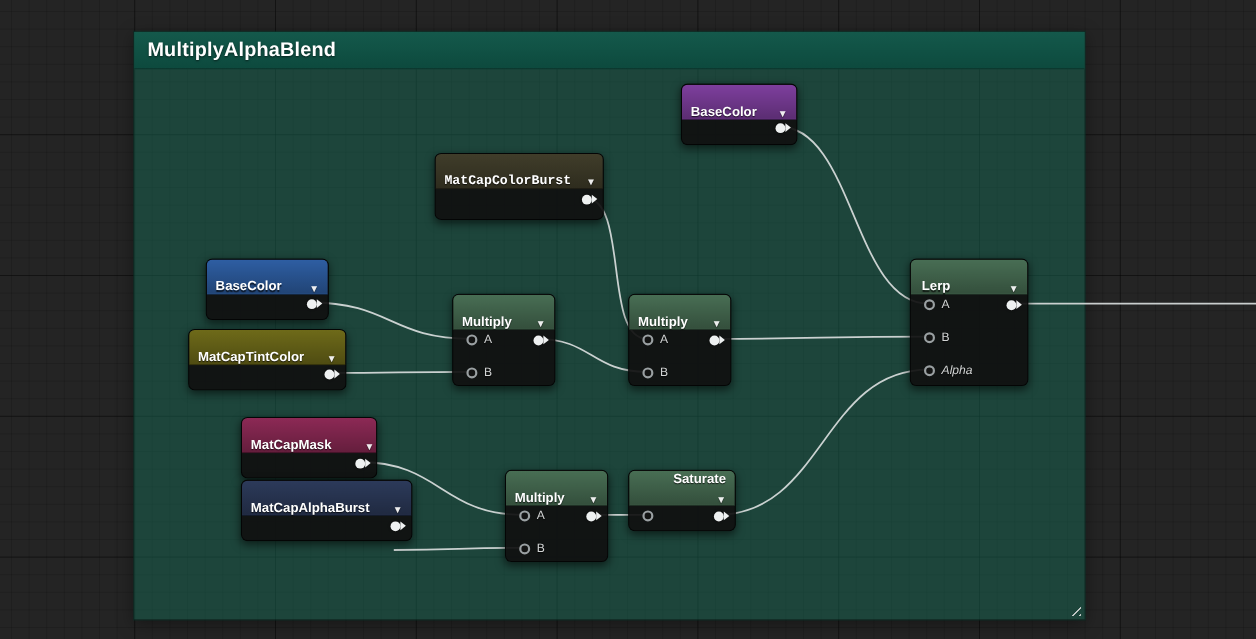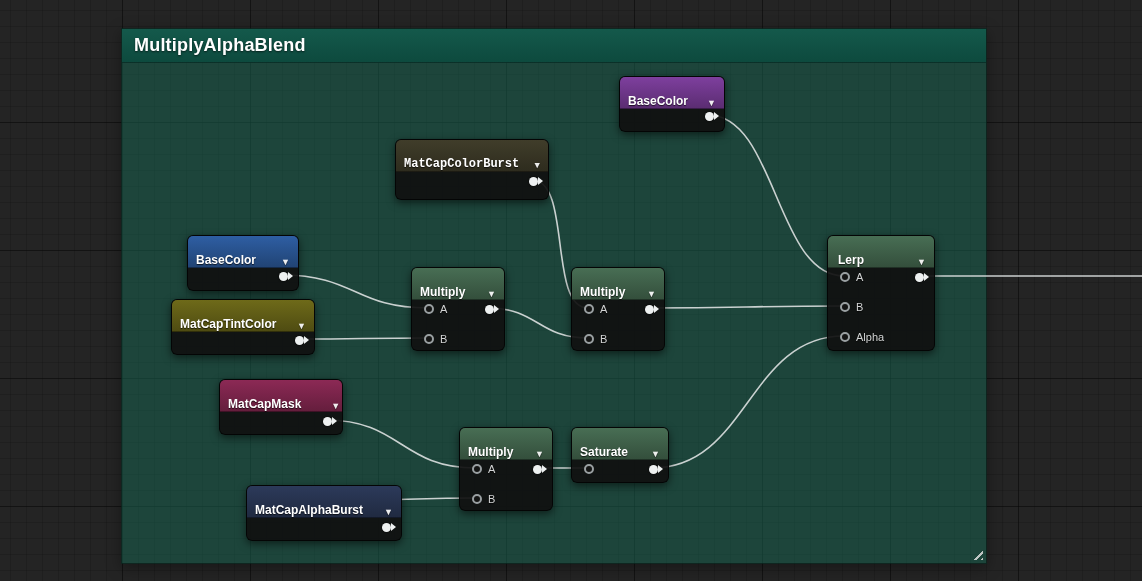--- a/index.html
+++ b/index.html
@@ -167,54 +167,54 @@
       <div class="node" style="left: 827px; top: 235px; width: 108px; height: 116px;">
         <div class="node-header" style="background: linear-gradient(rgb(72, 110, 84), rgb(52, 79, 60)); padding-left: 10px;">
           <span class="node-title">Lerp</span>
           <span class="chev">▼</span>
         </div>
         <div class="pin-ring-in" style="left: 12px; top: 36px;"></div>
         <span class="pin-label" style="left: 28px; top: 36px;">A</span>
         <div class="pin-ring-in" style="left: 12px; top: 66px;"></div>
         <span class="pin-label" style="left: 28px; top: 66px;">B</span>
         <div class="pin-ring-in" style="left: 12px; top: 96px;"></div>
-        <span class="pin-label" style="left: 28px; top: 96px;">Alpha</span>
+        <span class="pin-label" style="left: 28px; top: 96px; font-style: italic;">Alpha</span>
         <div class="pin-dot-out" style="left: 86.5px; top: 36.5px;"></div>
         <div class="pin-arrow-out" style="left: 96px; top: 37px;"></div>
       </div>
       <div class="node" style="left: 219px; top: 379px; width: 124px; height: 56px;">
         <div class="node-header" style="background: linear-gradient(rgb(140, 41, 85), rgb(101, 30, 61)); gap: 24px;">
           <span class="node-title">MatCapMask</span>
           <span class="chev">▼</span>
         </div>
         <div class="pin-dot-out" style="left: 102.5px; top: 36.5px;"></div>
         <div class="pin-arrow-out" style="left: 112px; top: 37px;"></div>
       </div>
-      <div class="node" style="left: 219px; top: 485px; width: 156px; height: 56px; margin-left: 27px;">
+      <div class="node" style="left: 219px; top: 436px; width: 156px; height: 56px;">
         <div class="node-header" style="background: linear-gradient(rgb(44, 58, 90), rgb(32, 42, 65));">
           <span class="node-title">MatCapAlphaBurst</span>
           <span class="chev">▼</span>
         </div>
         <div class="pin-dot-out" style="left: 134.5px; top: 36.5px;"></div>
         <div class="pin-arrow-out" style="left: 144px; top: 37px;"></div>
       </div>
       <div class="node" style="left: 459px; top: 427px; width: 94px; height: 84px;">
         <div class="node-header" style="background: linear-gradient(rgb(72, 110, 84), rgb(52, 79, 60));">
           <span class="node-title">Multiply</span>
           <span class="chev">▼</span>
         </div>
         <div class="pin-ring-in" style="left: 12px; top: 36px;"></div>
         <span class="pin-label" style="left: 28px; top: 36px;">A</span>
         <div class="pin-ring-in" style="left: 12px; top: 66px;"></div>
         <span class="pin-label" style="left: 28px; top: 66px;">B</span>
         <div class="pin-dot-out" style="left: 72.5px; top: 36.5px;"></div>
         <div class="pin-arrow-out" style="left: 82px; top: 37px;"></div>
       </div>
       <div class="node" style="left: 571px; top: 427px; width: 98px; height: 56px;">
-        <div class="node-header" style="background: linear-gradient(rgb(72, 110, 84), rgb(52, 79, 60));">
+        <div class="node-header" style="background: linear-gradient(rgb(72, 110, 84), rgb(52, 79, 60)); flex-direction: column;">
           <span class="node-title">Saturate</span>
           <span class="chev">▼</span>
         </div>
         <div class="pin-ring-in" style="left: 12px; top: 36px;"></div>
         <div class="pin-dot-out" style="left: 76.5px; top: 36.5px;"></div>
         <div class="pin-arrow-out" style="left: 86px; top: 37px;"></div>
       </div>
     </div>
 </div>
 

